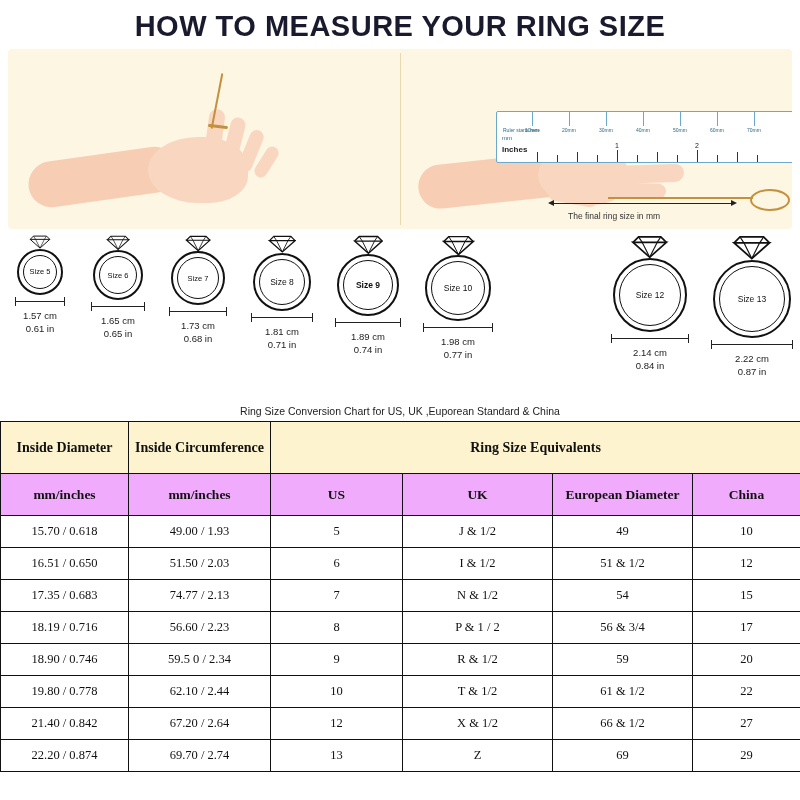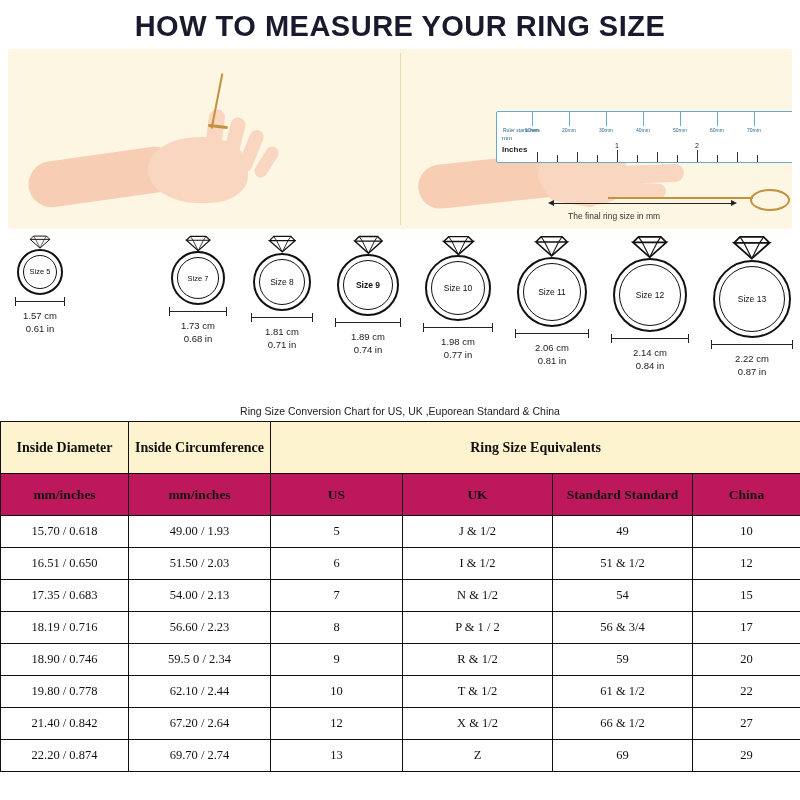--- a/index.html
+++ b/index.html
@@ -119,21 +119,21 @@
   }
   table { width: 800px; border-collapse: collapse; table-layout: fixed; }
   th, td {
     border: 1px solid #111;
     text-align: center;
     font-size: 12.5px;
     color: #111;
     font-family: "Liberation Serif", serif;
   }
   .hdr-top th { background: #fdf3cf; height: 52px; font-size: 14px; }
-  .hdr-sub th { background: #be185d; height: 42px; font-size: 13.5px; }
+  .hdr-sub th { background: #f0abfc; height: 42px; font-size: 13.5px; }
   tbody td { height: 32px; background: #fff; }
   .col-a { width: 128px; }
   .col-b { width: 142px; }
   .col-c { width: 132px; }
   .col-d { width: 150px; }
   .col-e { width: 140px; }
   .col-f { width: 108px; }
 </style>
 </head>
 <body>
@@ -226,20 +226,39 @@
         <div class="ring-circle" style="width:46px;height:46px;">
           <div class="inner" style="width:34px;height:34px;font-size:7.5px;">Size 5</div>
         </div>
         <div class="measure-bar" style="width:50px;">
           <div class="line"></div>
           <div class="cap" style="left:0;"></div>
           <div class="cap" style="right:0;"></div>
         </div>
         <div class="ring-dims">1.57 cm<br>0.61 in</div>
       </div>
+      <div class="ring-item" style="left: 73px; top: 0px; width: 90px;">
+        <svg class="diamond-svg" width="24.2" height="15.004" viewBox="0 0 40 25">
+          <polygon points="2,8 38,8 20,24" fill="none" stroke="#111" stroke-width="1.8"></polygon>
+          <polyline points="2,8 8,2 32,2 38,8" fill="none" stroke="#111" stroke-width="1.8"></polyline>
+          <line x1="8" y1="2" x2="12" y2="8" stroke="#111" stroke-width="1.2"></line>
+          <line x1="32" y1="2" x2="28" y2="8" stroke="#111" stroke-width="1.2"></line>
+          <line x1="12" y1="8" x2="20" y2="24" stroke="#111" stroke-width="1.2"></line>
+          <line x1="28" y1="8" x2="20" y2="24" stroke="#111" stroke-width="1.2"></line>
+        </svg>
+        <div class="ring-circle" style="width:50px;height:50px;">
+          <div class="inner" style="width:38px;height:38px;font-size:7.5px;">Size 6</div>
+        </div>
+        <div class="measure-bar" style="width:54px;">
+          <div class="line"></div>
+          <div class="cap" style="left:0;"></div>
+          <div class="cap" style="right:0;"></div>
+        </div>
+        <div class="ring-dims">1.65 cm<br>0.65 in</div>
+      </div>
       <div class="ring-item" style="left: 153px; top: 0px; width: 90px;">
         <svg class="diamond-svg" width="26.4" height="16.368" viewBox="0 0 40 25">
           <polygon points="2,8 38,8 20,24" fill="none" stroke="#111" stroke-width="1.8"></polygon>
           <polyline points="2,8 8,2 32,2 38,8" fill="none" stroke="#111" stroke-width="1.8"></polyline>
           <line x1="8" y1="2" x2="12" y2="8" stroke="#111" stroke-width="1.2"></line>
           <line x1="32" y1="2" x2="28" y2="8" stroke="#111" stroke-width="1.2"></line>
           <line x1="12" y1="8" x2="20" y2="24" stroke="#111" stroke-width="1.2"></line>
           <line x1="28" y1="8" x2="20" y2="24" stroke="#111" stroke-width="1.2"></line>
         </svg>
         <div class="ring-circle" style="width:54px;height:54px;">
@@ -301,39 +320,20 @@
         </svg>
         <div class="ring-circle" style="width:66px;height:66px;">
           <div class="inner" style="width:54px;height:54px;font-size:8.5px;">Size 10</div>
         </div>
         <div class="measure-bar" style="width:70px;">
           <div class="line"></div>
           <div class="cap" style="left:0;"></div>
           <div class="cap" style="right:0;"></div>
         </div>
         <div class="ring-dims">1.98 cm<br>0.77 in</div>
-      </div>
-      <div class="ring-item" style="left: 507px; top: 0px; width: 90px;">
-        <svg class="diamond-svg" width="35.2" height="21.824" viewBox="0 0 40 25">
-          <polygon points="2,8 38,8 20,24" fill="none" stroke="#111" stroke-width="1.8"></polygon>
-          <polyline points="2,8 8,2 32,2 38,8" fill="none" stroke="#111" stroke-width="1.8"></polyline>
-          <line x1="8" y1="2" x2="12" y2="8" stroke="#111" stroke-width="1.2"></line>
-          <line x1="32" y1="2" x2="28" y2="8" stroke="#111" stroke-width="1.2"></line>
-          <line x1="12" y1="8" x2="20" y2="24" stroke="#111" stroke-width="1.2"></line>
-          <line x1="28" y1="8" x2="20" y2="24" stroke="#111" stroke-width="1.2"></line>
-        </svg>
-        <div class="ring-circle" style="width:70px;height:70px;">
-          <div class="inner" style="width:58px;height:58px;font-size:8.5px;">Size 11</div>
-        </div>
-        <div class="measure-bar" style="width:74px;">
-          <div class="line"></div>
-          <div class="cap" style="left:0;"></div>
-          <div class="cap" style="right:0;"></div>
-        </div>
-        <div class="ring-dims">2.06 cm<br>0.81 in</div>
       </div>
       <div class="ring-item" style="left: 605px; top: 0px; width: 90px;">
         <svg class="diamond-svg" width="37.400000000000006" height="23.188000000000002" viewBox="0 0 40 25">
           <polygon points="2,8 38,8 20,24" fill="none" stroke="#111" stroke-width="1.8"></polygon>
           <polyline points="2,8 8,2 32,2 38,8" fill="none" stroke="#111" stroke-width="1.8"></polyline>
           <line x1="8" y1="2" x2="12" y2="8" stroke="#111" stroke-width="1.2"></line>
           <line x1="32" y1="2" x2="28" y2="8" stroke="#111" stroke-width="1.2"></line>
           <line x1="12" y1="8" x2="20" y2="24" stroke="#111" stroke-width="1.2"></line>
           <line x1="28" y1="8" x2="20" y2="24" stroke="#111" stroke-width="1.2"></line>
         </svg>
@@ -383,21 +383,21 @@
         <tr class="hdr-top">
           <th rowspan="1">Inside Diameter</th>
           <th rowspan="1">Inside Circumference</th>
           <th colspan="4">Ring Size Equivalents</th>
         </tr>
         <tr class="hdr-sub">
           <th>mm/inches</th>
           <th>mm/inches</th>
           <th>US</th>
           <th>UK</th>
-          <th>Standard Standard</th>
+          <th>European Diameter</th>
           <th>China</th>
         </tr>
       </thead>
       <tbody id="table-body">
           <tr>
             <td>15.70 / 0.618</td>
             <td>49.00 / 1.93</td>
             <td>5</td>
             <td>J &amp; 1/2</td>
             <td>49</td>
@@ -406,21 +406,21 @@
           <tr>
             <td>16.51 / 0.650</td>
             <td>51.50 / 2.03</td>
             <td>6</td>
             <td>I &amp; 1/2</td>
             <td>51 &amp; 1/2</td>
             <td>12</td>
           </tr>
           <tr>
             <td>17.35 / 0.683</td>
-            <td>54.00 / 2.13</td>
+            <td>74.77 / 2.13</td>
             <td>7</td>
             <td>N &amp; 1/2</td>
             <td>54</td>
             <td>15</td>
           </tr>
           <tr>
             <td>18.19 / 0.716</td>
             <td>56.60 / 2.23</td>
             <td>8</td>
             <td>P &amp; 1 / 2</td>

